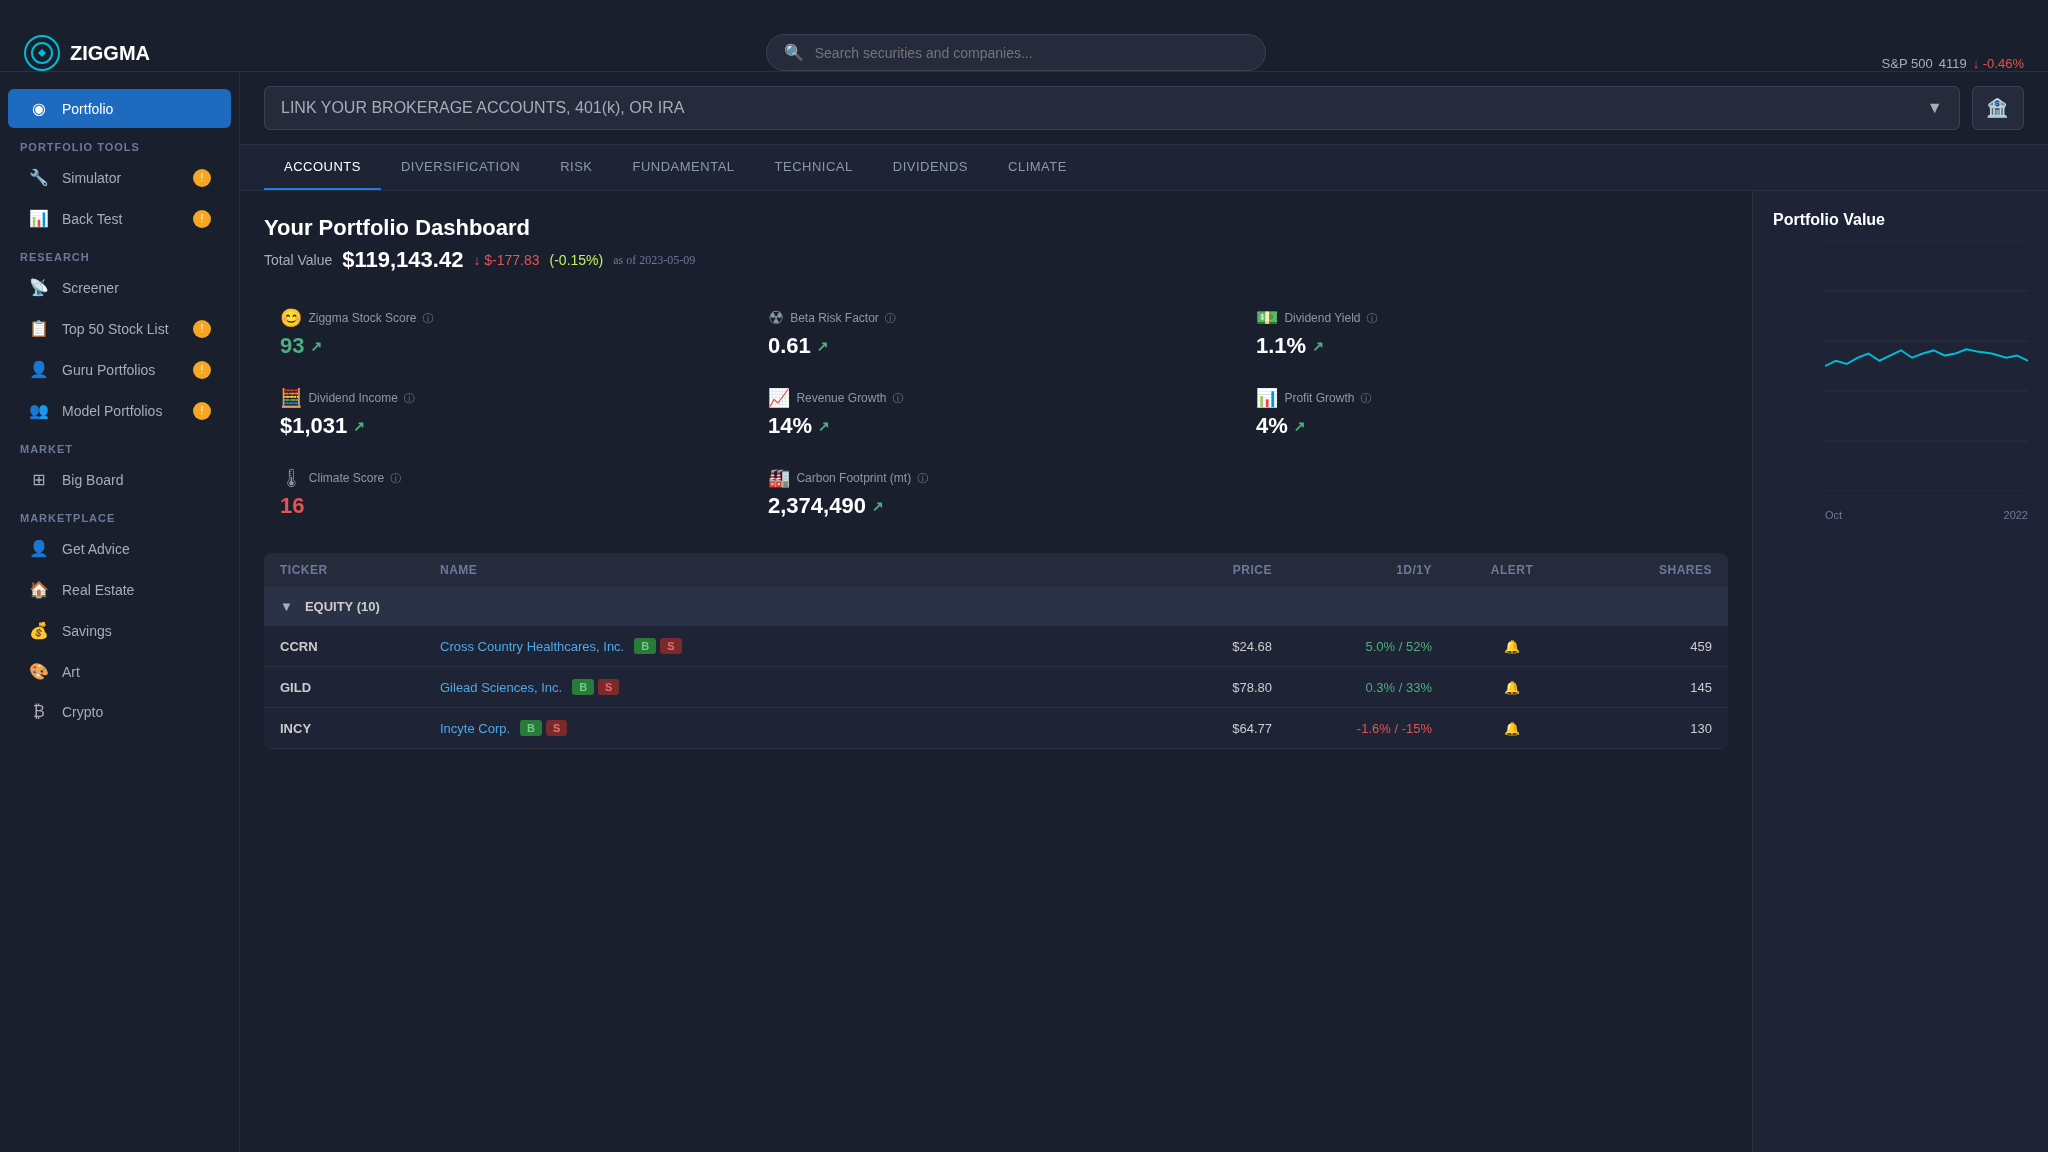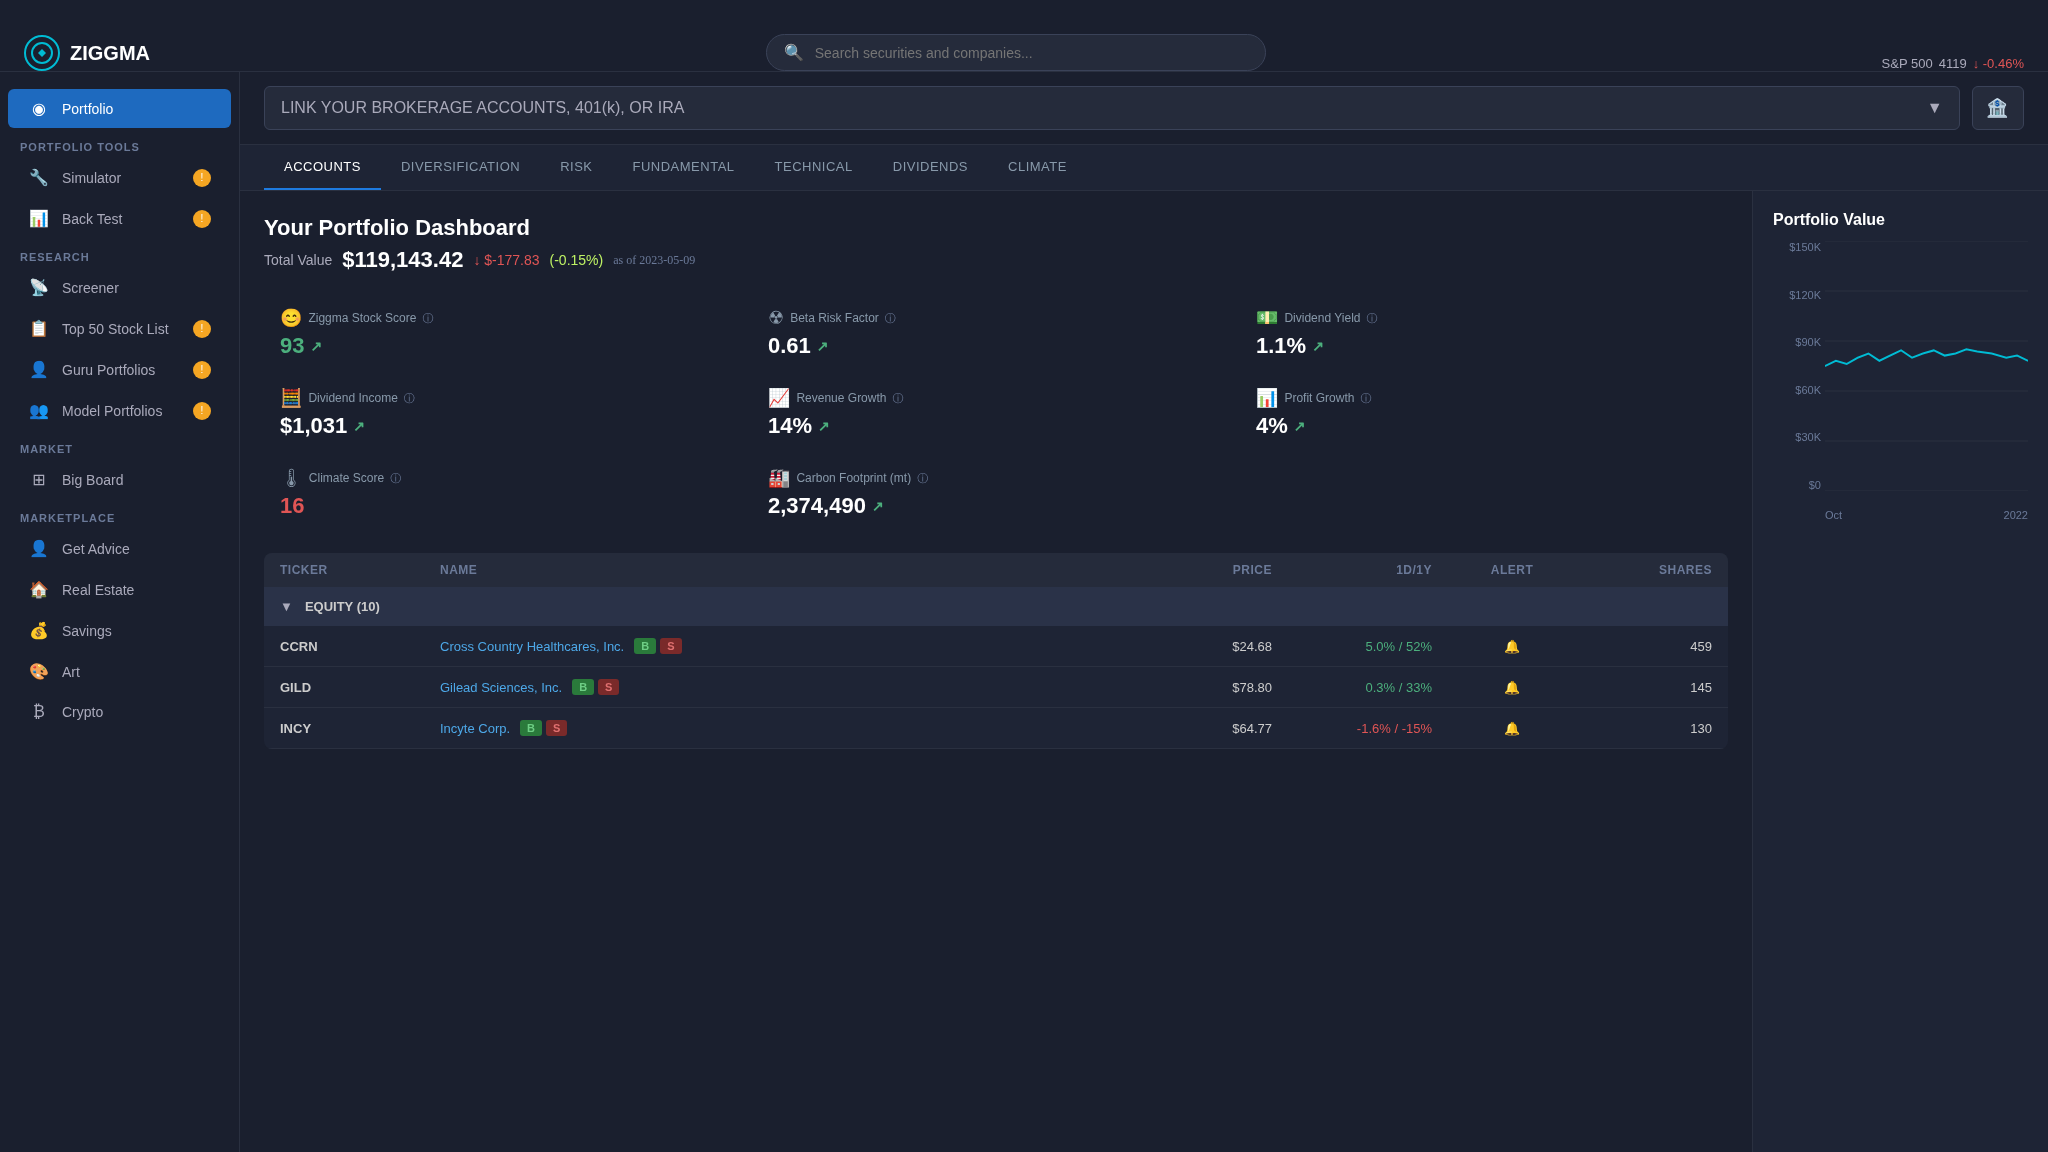--- a/index.html
+++ b/index.html
@@ -375,28 +375,20 @@
             <span class="perf-negative">-1.6% / -15%</span>
             <span class="alert-bell">🔔</span>
             <span class="shares-text">130</span>
           </div>
         </div>
       </div>
 
       <div class="dashboard-right">
         <div class="chart-title">Portfolio Value</div>
         <div class="chart-area">
-          <div class="chart-y-labels">
-            <span>$150K</span>
-            <span>$120K</span>
-            <span>$90K</span>
-            <span>$60K</span>
-            <span>$30K</span>
-            <span>$0</span>
-          </div>
           <div class="chart-canvas">
             <svg class="chart-svg" viewBox="0 0 280 240" preserveAspectRatio="none">
 
               <line x1="0" y1="0" x2="280" y2="0" stroke="#2a3040" stroke-width="1"></line>
               <line x1="0" y1="48" x2="280" y2="48" stroke="#2a3040" stroke-width="1"></line>
               <line x1="0" y1="96" x2="280" y2="96" stroke="#2a3040" stroke-width="1"></line>
               <line x1="0" y1="144" x2="280" y2="144" stroke="#2a3040" stroke-width="1"></line>
               <line x1="0" y1="192" x2="280" y2="192" stroke="#2a3040" stroke-width="1"></line>
               <line x1="0" y1="240" x2="280" y2="240" stroke="#2a3040" stroke-width="1"></line>
 

